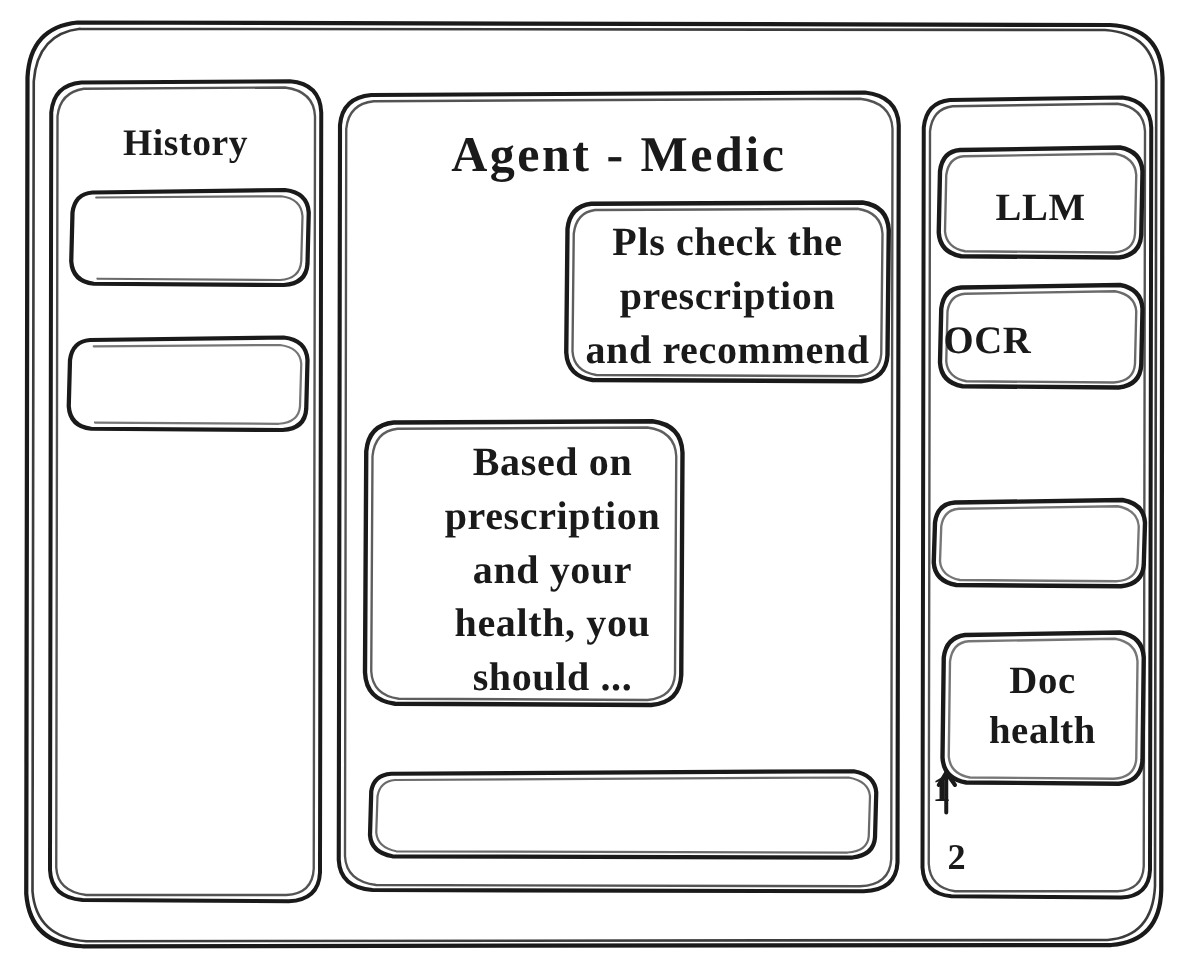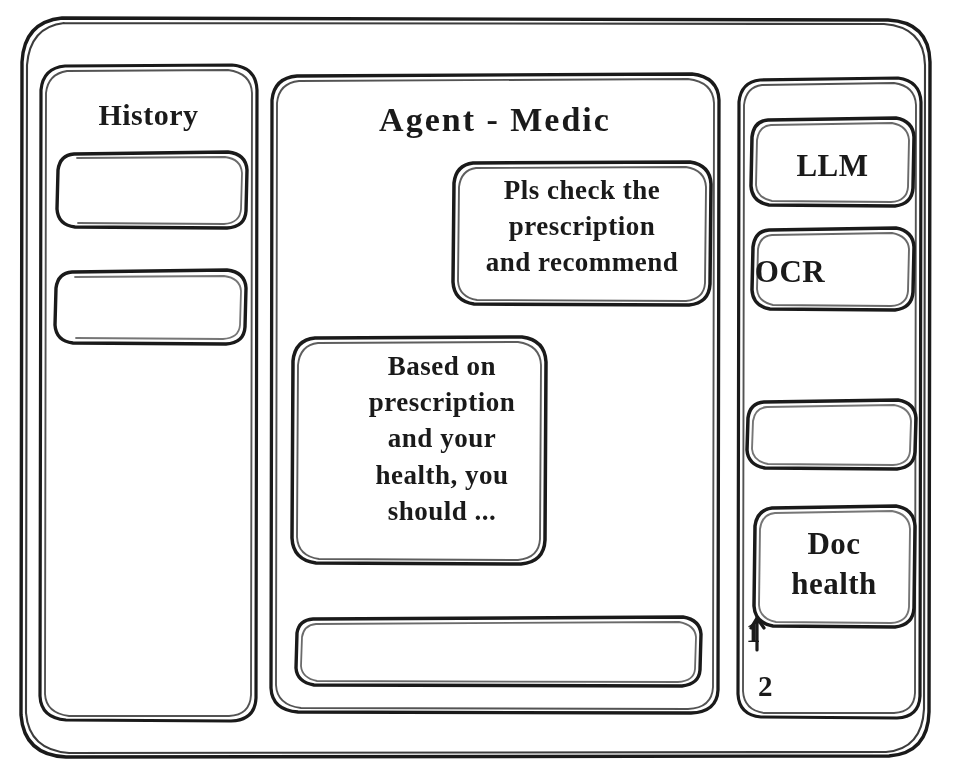--- a/index.html
+++ b/index.html
@@ -26,22 +26,22 @@
     color: #1a1a1a;
     font-family: Liberation Serif, serif;
     font-weight: 700;
     text-align: center;
     line-height: 1.28;
     letter-spacing: 0.5px;
     white-space: pre-line;
     user-select: none;
   }
   .panel-title { font-size: 30px; }
-  .agent-title { font-size: 34px; letter-spacing: 2px; }
-  .bubble-text { font-size: 27px; line-height: 1.34; }
+  .agent-title { font-size: 40px; letter-spacing: 2px; }
+  .bubble-text { font-size: 32px; line-height: 1.34; }
   .btn-text { font-size: 31px; }
   .ref-num { font-size: 29px; }
 </style>
 </head>
 <body>
 
 <div id="stage">
 
   <svg id="sketch" viewBox="0 0 957 777" fill="none" stroke="#1a1a1a" stroke-linecap="round" stroke-linejoin="round">
 

